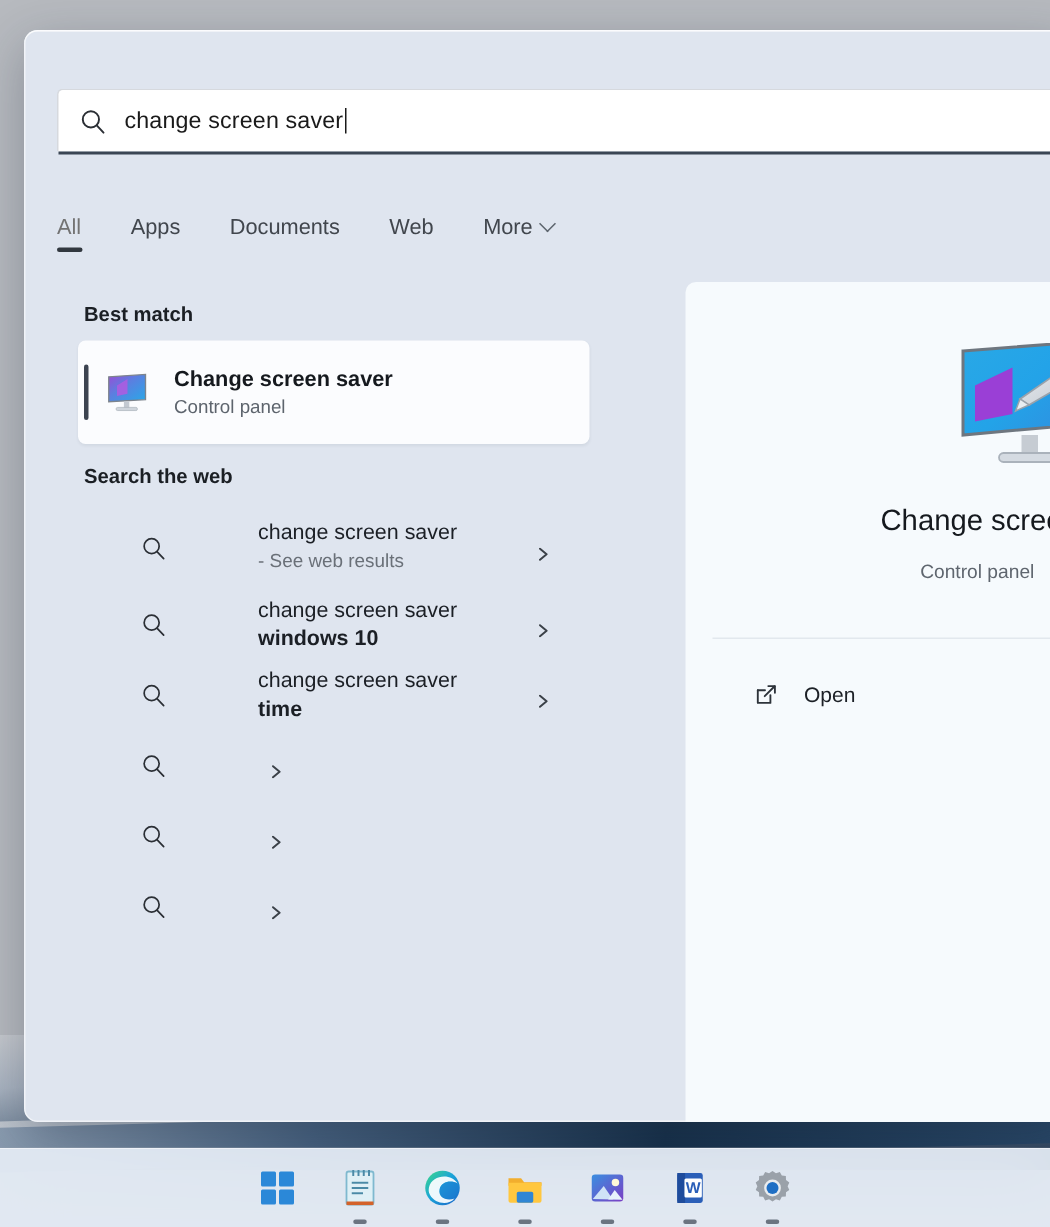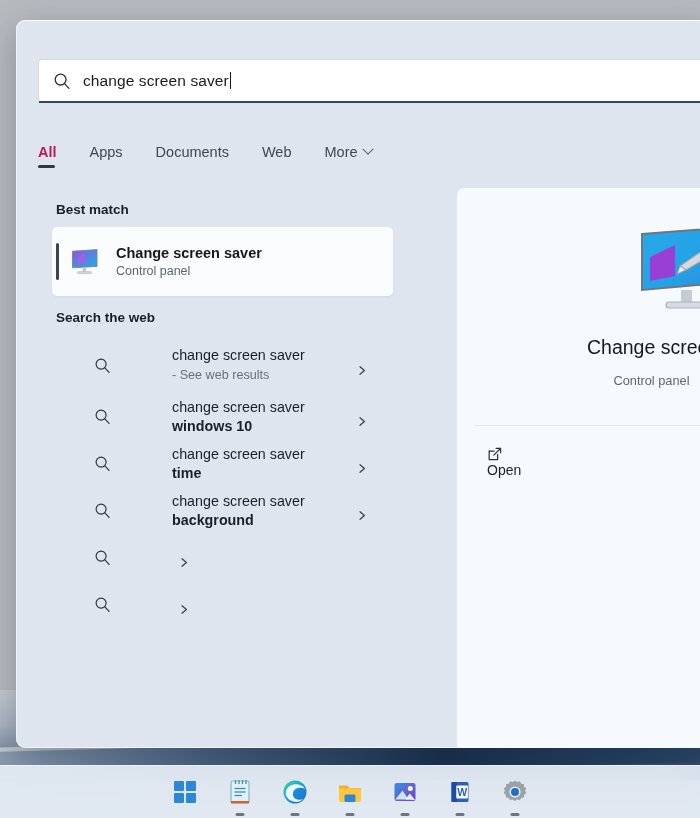--- a/index.html
+++ b/index.html
@@ -69,21 +69,21 @@
     margin-left:1px; vertical-align:-3px;
   }
 
   
   #tabs { position:absolute; left:22px; top:118px; display:flex; align-items:flex-start; }
   .tab {
     position:relative; font-size:14.5px; color:#41464d;
     padding:6px 0 10px 0; margin-right:33px; cursor:default;
     display:flex; align-items:center; gap:6px;
   }
-  .tab.active { color:#be185d; font-weight:700; }
+  .tab.active { color:#737373; font-weight:400; }
   .tab.active::after {
     content:""; position:absolute; left:0; right:auto; width:17px; bottom:2px;
     height:3px; border-radius:2px; background:#32383f;
   }
   .chev { width:9px; height:9px; border-right:1.6px solid #5b6husband; }
   .chev {
     width:8px; height:8px; display:inline-block;
     border-right:1.5px solid #5b636c; border-bottom:1.5px solid #5b636c;
     transform:rotate(45deg) translate(-2px,-2px);
   }
@@ -140,22 +140,22 @@
   .pv-sub {
     position:absolute; left:0; right:0; top:185px; text-align:center;
     font-size:12.8px; color:#5f666f; white-space:nowrap;
     padding-left:130px;
   }
   .pv-divider {
     position:absolute; left:18px; right:0; top:237px; height:1px;
     background:#e2e8ee;
   }
   .pv-action {
-    position:absolute; left:30px; top:258px; display:flex; 
-    height:34px; cursor:default;flex-direction:column;
+    position:absolute; left:46px; top:258px; display:flex; align-items:center;
+    height:34px; cursor:default;
   }
   .pv-action .ext { width:16px; height:16px; margin-right:17px; }
   .pv-action span { font-size:14px; color:#1c2026; }
 
   
   #taskbar {
     position:absolute; left:0; right:0; top:765px; height:53px;
     background:rgba(228,236,245,.93);
     backdrop-filter:blur(20px);
     display:flex; align-items:center; justify-content:center; gap:27px;
@@ -287,21 +287,20 @@
         </span>
       </div>
 
       <div class="web-row">
         <span class="mag2">
           <svg viewBox="0 0 17 17" width="17" height="17">
               <circle cx="7.1" cy="7.1" r="5" fill="none" stroke="#2b2f35" stroke-width="1.15"></circle>
               <line x1="10.8" y1="10.9" x2="15.1" y2="15.4" stroke="#2b2f35" stroke-width="1.15" stroke-linecap="round"></line>
             </svg>
         </span>
-        <span class="web-label"><span>change screen saver </span><span class="bold">background</span></span>
         <span class="arrow">
           <svg viewBox="0 0 9 9" width="9" height="9">
               <polyline points="2,0.8 6.4,4.5 2,8.2" fill="none" stroke="#3b4148" stroke-width="1.3" stroke-linecap="round" stroke-linejoin="round"></polyline>
             </svg>
         </span>
       </div>
 
       <div class="web-row">
         <span class="mag2">
           <svg viewBox="0 0 17 17" width="17" height="17">

